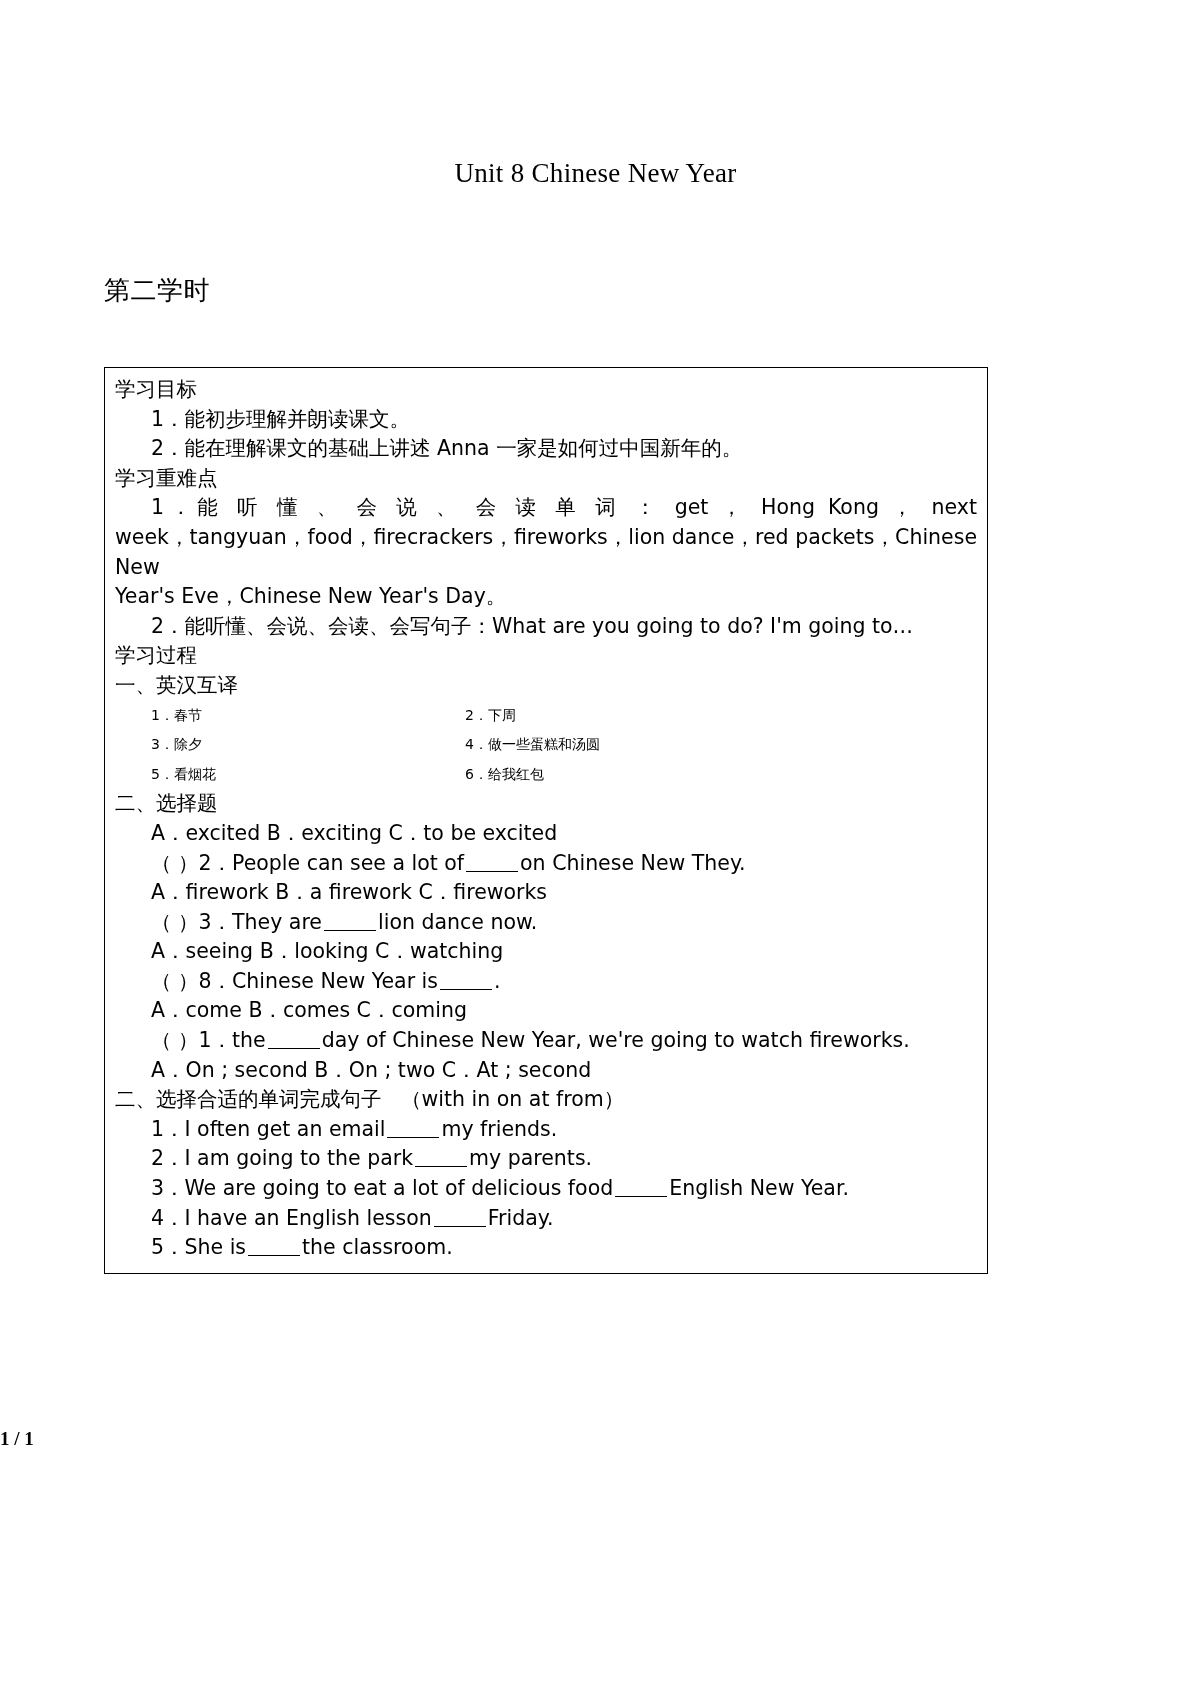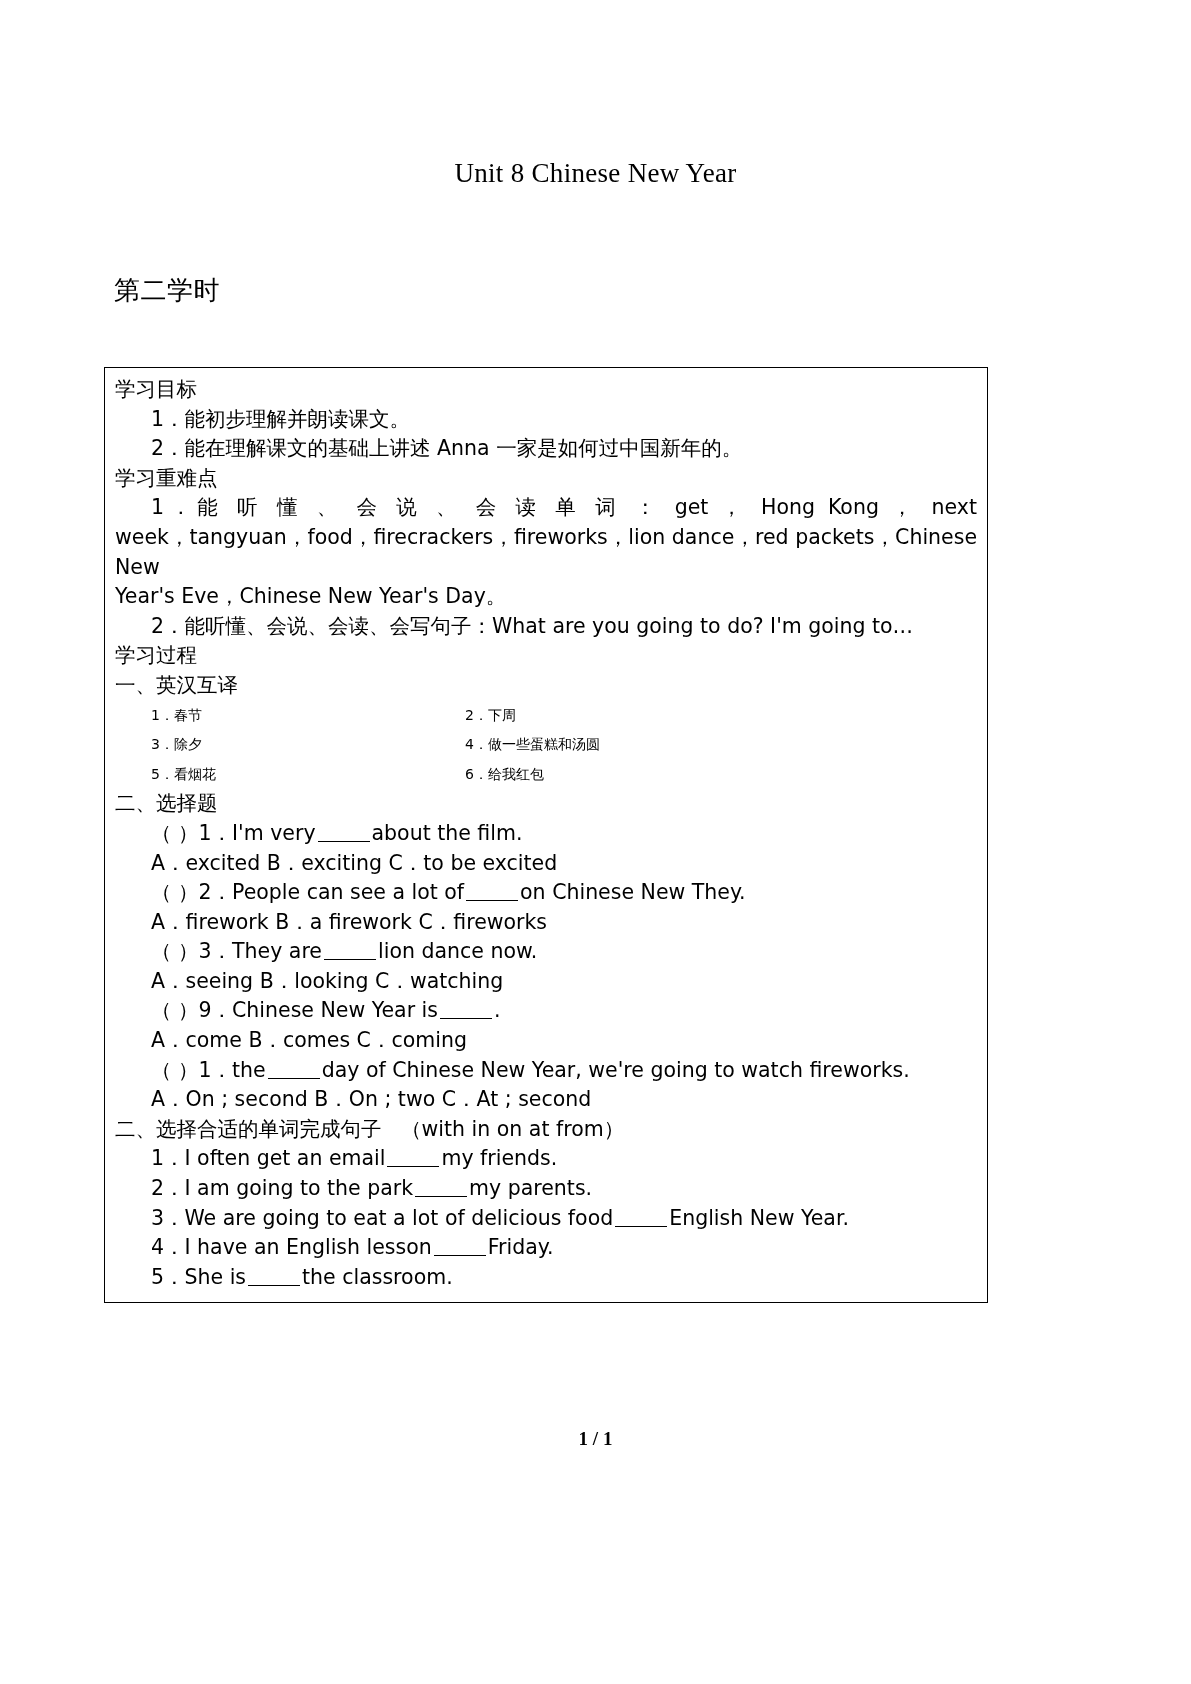--- a/index.html
+++ b/index.html
@@ -34,21 +34,20 @@
     letter-spacing: 0.3px;
   }
   
   .lesson-heading {
     position: absolute;
     top: 273px;
     left: 104px;
     font-size: 26px;
     font-weight: normal;
     letter-spacing: 0.5px;
-    margin-left: 10px;
   }
   
   .content-box {
     position: absolute;
     top: 319px;
     left: 104px;
     width: 884px;
     min-height: 897px;
     border: 1.5px solid #000;
     box-sizing: border-box;
@@ -104,21 +103,20 @@
     vertical-align: -2px;
     margin: 0 2px;
   }
   .cn { font-family: "DejaVu Sans", "Liberation Sans", sans-serif; }
   
   .footer {
     position: absolute;
     top: 1428px;
     left: 0;
     width: 1191px;
-    text-align: center;
     font-size: 19px;
     font-weight: bold;
   }
 </style>
 </head>
 <body>
 
 <div class="page">
 
   <div class="doc-title">Unit 8 Chinese New Year</div>
@@ -151,30 +149,29 @@
       <div class="col-a">3．除夕</div>
       <div class="col-b">4．做一些蛋糕和汤圆</div>
     </div>
     <div class="two-col cn">
       <div class="col-a">5．看烟花</div>
       <div class="col-b">6．给我红包</div>
     </div>
 
     <div class="line cn">二、选择题</div>
 
-    <div class="line indent1 cn"><span>（  ）1．I'm very</span><span class="blank"></span><span>about the film.</span></div>
     <div class="line indent1 cn">A．excited   B．exciting   C．to be excited</div>
 
     <div class="line indent1 cn"><span>（  ）2．People can see a lot of</span><span class="blank"></span><span>on Chinese New They.</span></div>
     <div class="line indent1 cn">A．firework  B．a firework   C．fireworks</div>
 
     <div class="line indent1 cn"><span>（  ）3．They are</span><span class="blank"></span><span>lion dance now.</span></div>
     <div class="line indent1 cn">A．seeing  B．looking  C．watching</div>
 
-    <div class="line indent1 cn"><span>（  ）9．Chinese New Year is</span><span class="blank"></span><span>.</span></div>
+    <div class="line indent1 cn"><span>（  ）8．Chinese New Year is</span><span class="blank"></span><span>.</span></div>
     <div class="line indent1 cn">A．come  B．comes  C．coming</div>
 
     <div class="line indent1 cn"><span>（  ）1．the</span><span class="blank"></span><span>day of Chinese New Year, we're going to watch fireworks.</span></div>
     <div class="line indent1 cn">A．On ; second    B．On ; two     C．At ; second</div>
 
     <div class="line cn"><span>二、选择合适的单词完成句子</span>&nbsp;&nbsp;&nbsp;<span>（with  in  on  at  from）</span></div>
 
     <div class="line indent1 cn"><span>1．I often get an email</span><span class="blank"></span><span>my friends.</span></div>
     <div class="line indent1 cn"><span>2．I am going to the park</span><span class="blank"></span><span>my parents.</span></div>
     <div class="line indent1 cn"><span>3．We are going to eat a lot of delicious food</span><span class="blank"></span><span>English New Year.</span></div>

